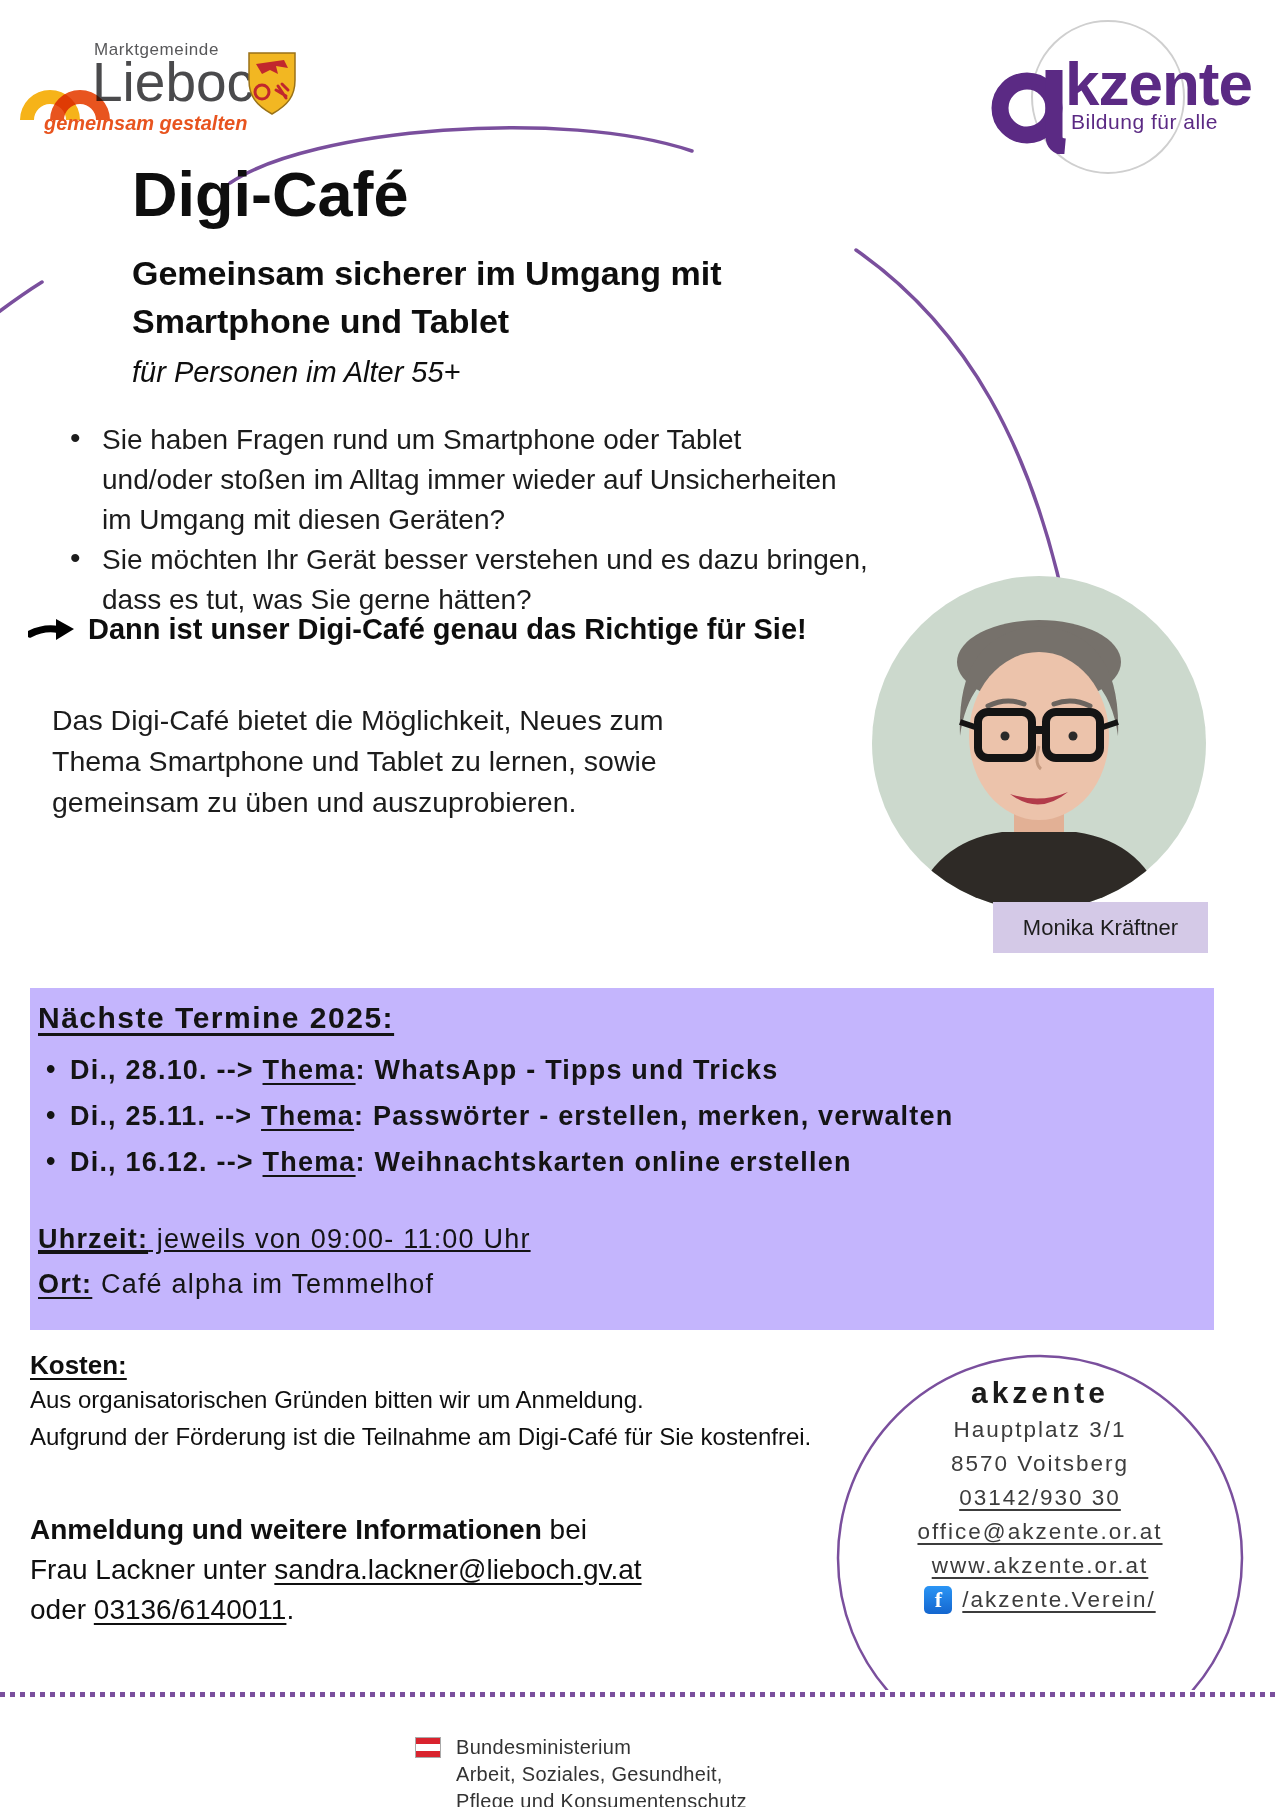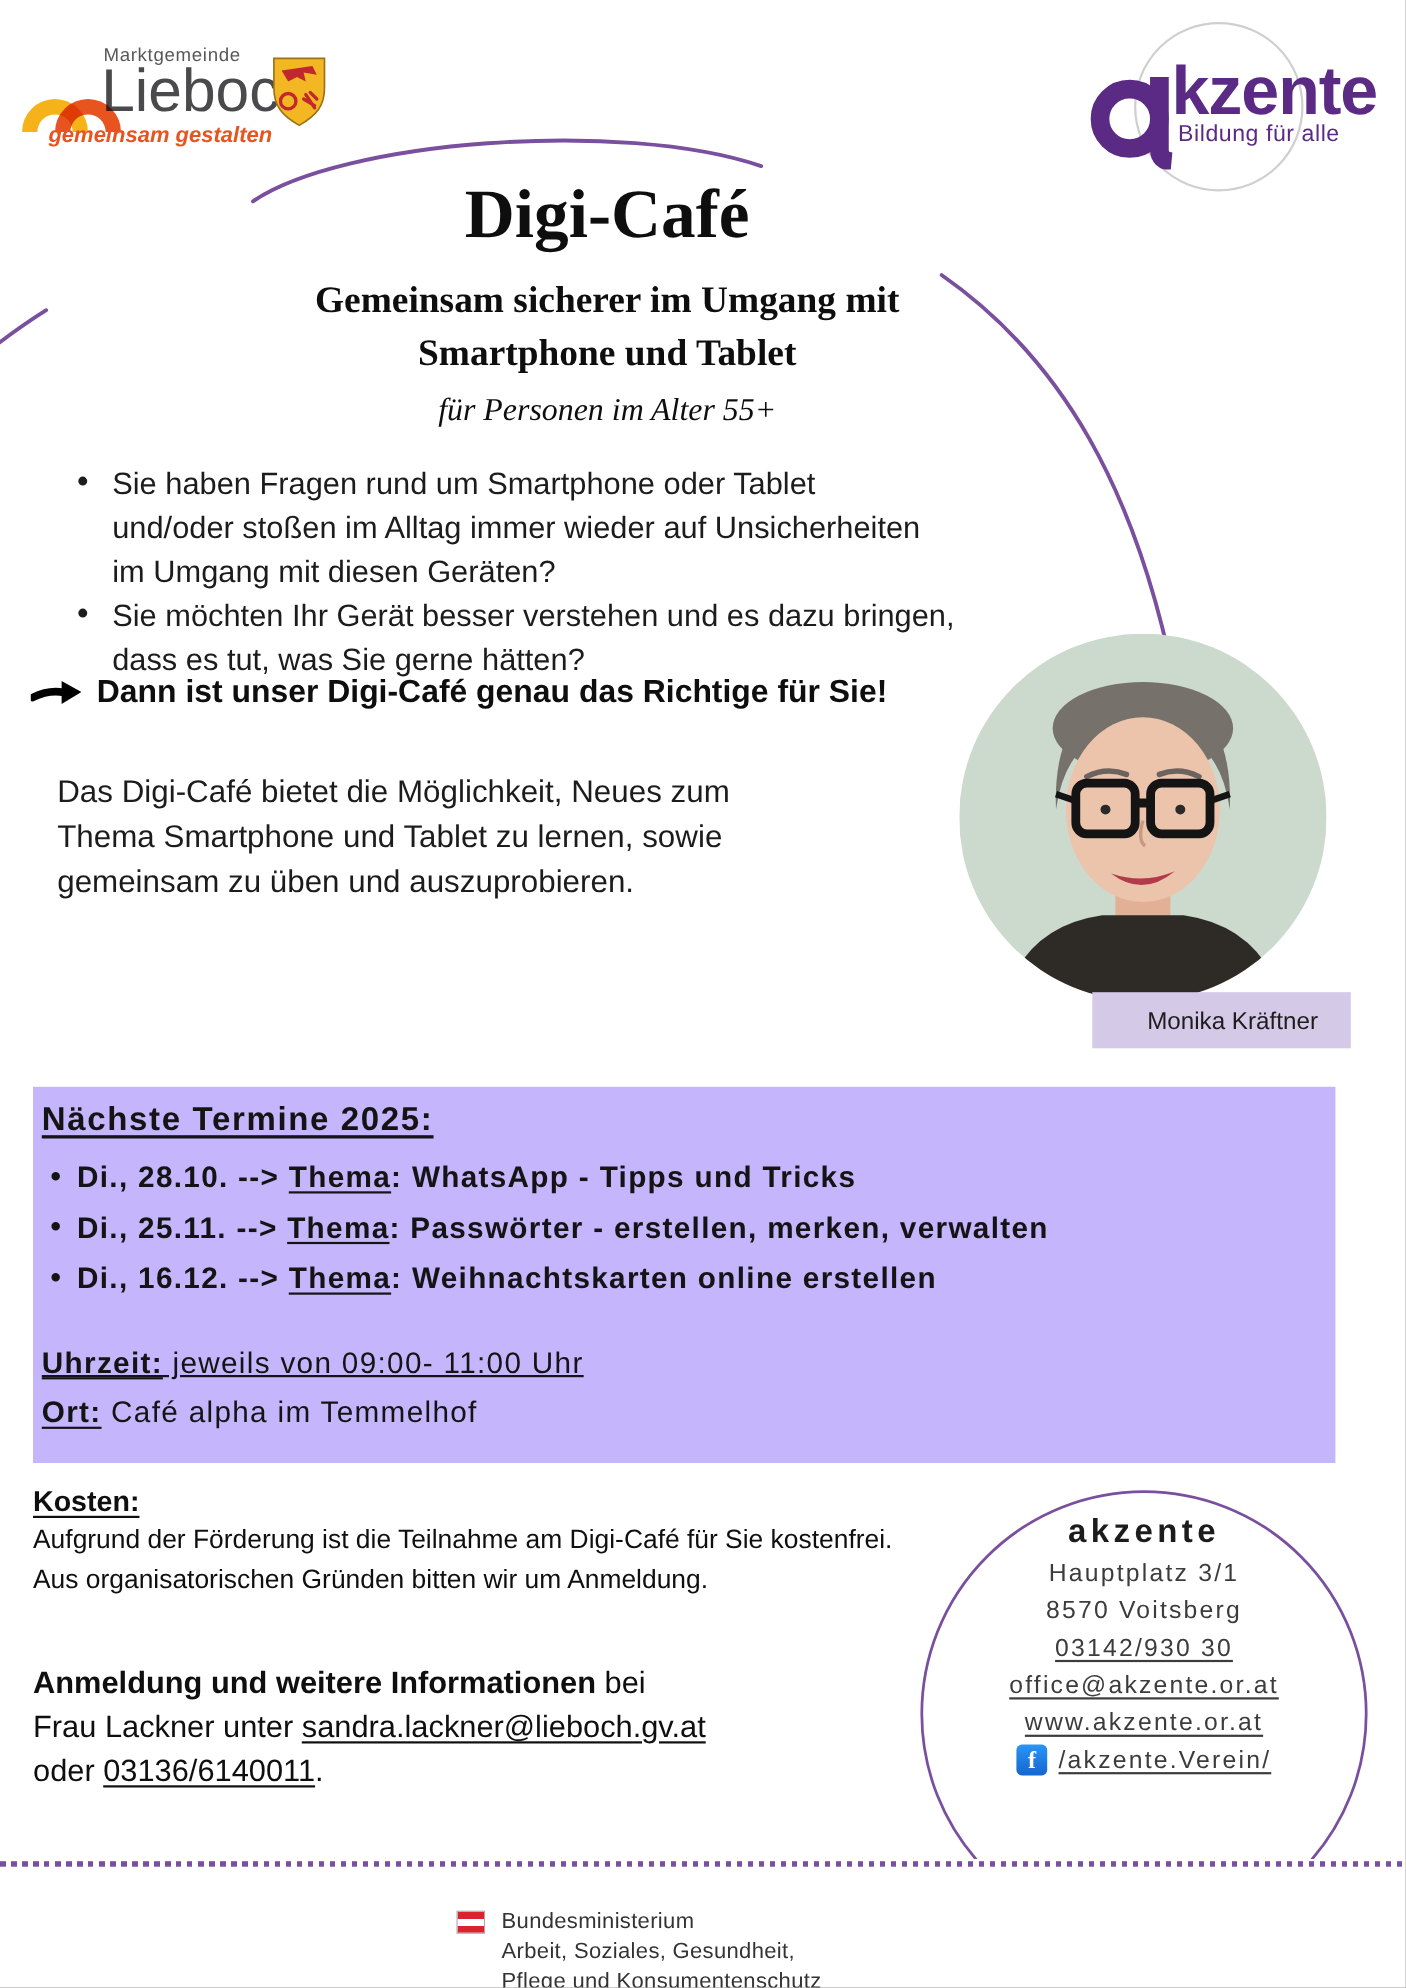--- a/index.html
+++ b/index.html
@@ -19,40 +19,40 @@
   .lieboch-tagline { position:absolute; left:24px; top:72px; font-size:20px; font-style:italic; font-weight:bold; color:#e8541f; }
 
   
   .akz { position:absolute; left:985px; top:30px; width:290px; height:140px; }
   .akz-circle { position:absolute; left:46px; top:-10px; width:150px; height:150px; border:2px solid #cfcfcf; border-radius:50%; }
   .akz-a { position:absolute; left:6px; top:18px; }
   .akz-rest { position:absolute; left:80px; top:18px; font-size:62px; font-weight:bold; letter-spacing:-1px; color:#5b2a84; }
   .akz-tagline { position:absolute; left:86px; top:80px; font-size:21px; color:#5b2a84; letter-spacing:.5px; }
 
   
-  .title-block { position:absolute; left:112px; top:158px; width:880px; text-align:center; color:#0e0e0e;font-family:Liberation Serif, serif; }
+  .title-block { position:absolute; left:132px; top:158px; width:880px; text-align:left; color:#0e0e0e; }
   .title-main { font-size:63px; font-weight:bold; letter-spacing:0; margin:0; }
   .title-sub { font-size:34px; font-weight:bold; margin-top:20px; line-height:46px; }
   .title-sub2 { font-size:34px; font-weight:bold; margin-top:2px; line-height:46px; }
   .title-aud { font-size:29px; font-style:italic; margin-top:12px; }
 
   
   .intro { position:absolute; left:64px; top:420px; width:900px; font-size:28px; line-height:40px; color:#1c1c1c; }
   .bullet { position:relative; padding-left:38px; }
   .bullet::before { content:"\2022"; position:absolute; left:6px; top:-2px; font-size:30px; }
   .arrow-row { position:absolute; left:28px; top:613px; display:flex; align-items:center; gap:12px; }
   .arrow-text { font-weight:bold; font-size:29px; color:#0e0e0e; }
 
   
   .desc { position:absolute; left:52px; top:700px; font-size:28.5px; line-height:41px; color:#1c1c1c; }
 
   
   .photo { position:absolute; left:872px; top:576px; width:334px; height:334px; border-radius:50%; overflow:hidden; }
   .trainer-label { position:absolute; left:993px; top:902px; width:215px; height:51px; background:#d4c9e7;
-                   display:flex; align-items:center; justify-content:center; font-size:22px; color:#1d1d1d;padding-left:20px; }
+                   display:flex; align-items:center; justify-content:center; font-size:22px; color:#1d1d1d; }
 
   
   .sched { position:absolute; left:30px; top:988px; width:1184px; height:342px; background:#c4b5fd;
            box-sizing:border-box; padding:13px 10px 0 8px; color:#141414; }
   .sched-heading { font-size:30px; font-weight:bold; text-decoration:underline; text-underline-offset:5px; letter-spacing:1.5px; }
   .sched-list { margin:20px 0 0 0; padding:0; list-style:none;font-weight:bold; }
   .sched-list li { position:relative; padding-left:32px; margin-bottom:15px; font-size:27px; letter-spacing:1.2px; }
   .sched-list li::before { content:"\2022"; position:absolute; left:8px; top:-1px; }
   .u { text-decoration:underline; text-underline-offset:4px; }
   .sched-line { margin-top:0; font-size:27px; letter-spacing:1.2px; }
@@ -203,22 +203,22 @@
     <div class="sched-line sched-time">
       <span class="lbl-bold">Uhrzeit:</span><span> jeweils von 09:00- 11:00 Uhr</span>
     </div>
     <div class="sched-line sched-place">
       <span class="lbl-bold">Ort:</span><span> Café alpha im Temmelhof</span>
     </div>
   </div>
 
   <div class="costs">
     <div class="costs-heading">Kosten:</div>
+    <div class="costs-line">Aus organisatorischen Gründen bitten wir um Anmeldung.</div>
     <div class="costs-line">Aufgrund der Förderung ist die Teilnahme am Digi-Café für Sie kostenfrei.</div>
-    <div class="costs-line">Aus organisatorischen Gründen bitten wir um Anmeldung.</div>
   </div>
 
   <div class="reg">
     <div>
       <span class="b">Anmeldung und weitere Informationen</span><span> bei</span>
     </div>
     <div>
       <span>Frau Lackner unter </span><span class="u">sandra.lackner@lieboch.gv.at</span>
     </div>
     <div>

